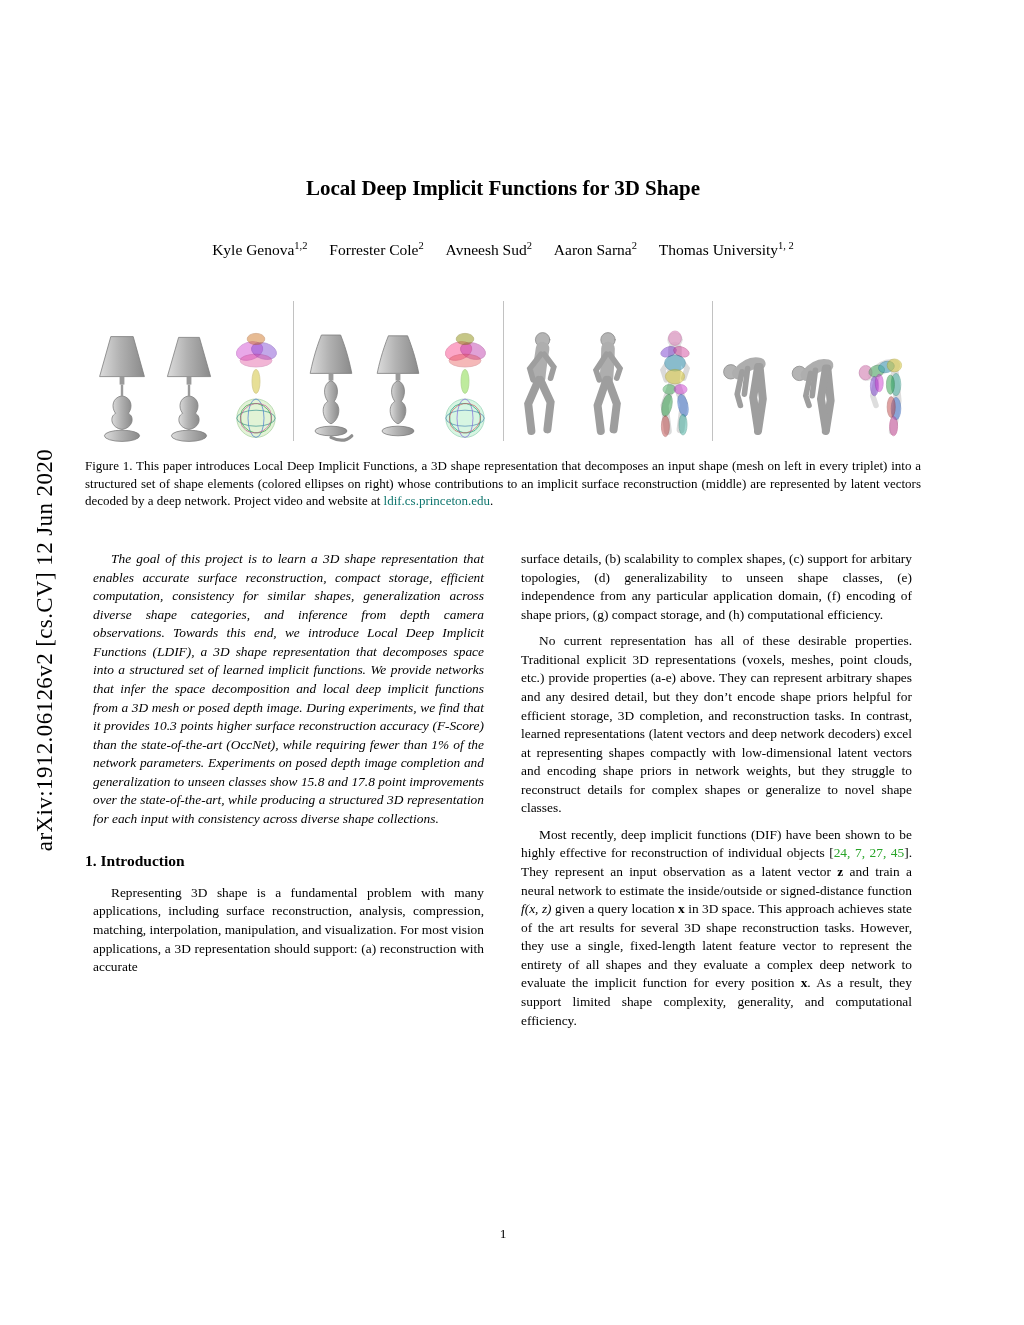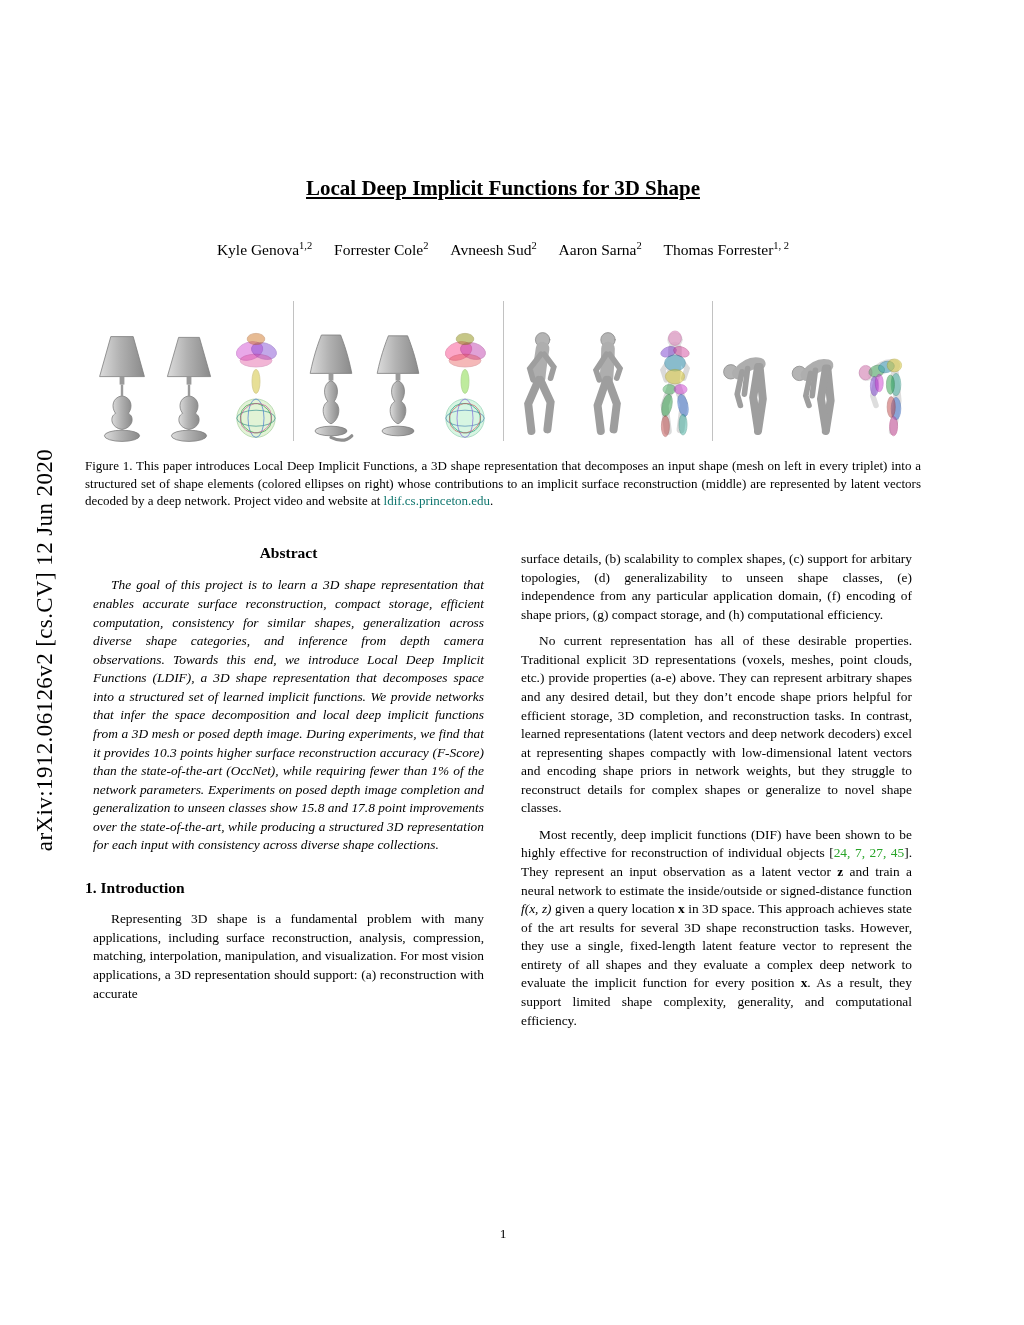--- a/index.html
+++ b/index.html
@@ -13,21 +13,21 @@
   .stamp {
     position:absolute; left:47px; top:650px; width:600px; height:30px;
     margin-left:-300px; margin-top:-15px;
     transform:rotate(-90deg);
     text-align:center; font-size:23px; letter-spacing:0.4px; white-space:nowrap;
     color:#000;
   }
 
   .main { position:absolute; left:85px; top:0; width:836px; }
 
-  .title { margin-top:176px; text-align:center; font-size:21px; font-weight:700;text-decoration:underline; }
+  .title { margin-top:176px; text-align:center; font-size:21px; font-weight:700; }
 
   .authors { margin-top:40px; text-align:center; font-size:15.5px; }
   .authors .author { margin:0 9px; white-space:nowrap; }
   .sup { font-size:10.5px; vertical-align:super; line-height:0; }
 
   .affils { margin-top:22px; text-align:center; font-size:15.5px; }
   .affils .affil { margin:0 27px; white-space:nowrap; }
 
   
   .figure { margin-top:36px; height:152px; display:flex; align-items:stretch; }
@@ -76,21 +76,21 @@
 
   <div class="main">
 
     <div class="title">Local Deep Implicit Functions for 3D Shape</div>
 
     <div class="authors">
       <span class="author"><span>Kyle Genova</span><span class="sup">1,2</span></span>
       <span class="author"><span>Forrester Cole</span><span class="sup">2</span></span>
       <span class="author"><span>Avneesh Sud</span><span class="sup">2</span></span>
       <span class="author"><span>Aaron Sarna</span><span class="sup">2</span></span>
-      <span class="author"><span>Thomas Forrester</span><span class="sup">1, 2</span></span>
+      <span class="author"><span>Thomas University</span><span class="sup">1, 2</span></span>
     </div>
 
 
     <div class="figure">
 
       <div class="triplet">
         <svg viewBox="0 0 80 150" preserveAspectRatio="xMidYMax meet">
           <path d="M26,12 L54,12 L68,62 L12,62 Z" fill="url(#grayg)" stroke="#7d7d7d" stroke-width="1"></path>
           <rect x="37" y="62" width="6" height="10" fill="#9a9a9a"></rect>
           <rect x="38.5" y="72" width="3" height="14" fill="#9a9a9a"></rect>
@@ -238,21 +238,20 @@
         </svg>
       </div>
 
     </div>
 
     <div class="caption"><span>Figure 1. This paper introduces Local Deep Implicit Functions, a 3D shape representation that decomposes an input shape (mesh on left in every triplet) into a structured set of shape elements (colored ellipses on right) whose contributions to an implicit surface reconstruction (middle) are represented by latent vectors decoded by a deep network. Project video and website at </span><span class="link">ldif.cs.princeton.edu</span><span>.</span></div>
 
     <div class="columns">
 
       <div class="col">
-        <div class="abstract-heading">Abstract</div>
         <p class="abstract indent">The goal of this project is to learn a 3D shape representation that enables accurate surface reconstruction, compact storage, efficient computation, consistency for similar shapes, generalization across diverse shape categories, and inference from depth camera observations. Towards this end, we introduce Local Deep Implicit Functions (LDIF), a 3D shape representation that decomposes space into a structured set of learned implicit functions. We provide networks that infer the space decomposition and local deep implicit functions from a 3D mesh or posed depth image. During experiments, we find that it provides 10.3 points higher surface reconstruction accuracy (F-Score) than the state-of-the-art (OccNet), while requiring fewer than 1% of the network parameters. Experiments on posed depth image completion and generalization to unseen classes show 15.8 and 17.8 point improvements over the state-of-the-art, while producing a structured 3D representation for each input with consistency across diverse shape collections.</p>
         <div class="section-heading">1. Introduction</div>
         <p class="indent">Representing 3D shape is a fundamental problem with many applications, including surface reconstruction, analysis, compression, matching, interpolation, manipulation, and visualization. For most vision applications, a 3D representation should support: (a) reconstruction with accurate</p>
       </div>
 
       <div class="col">
         <p>surface details, (b) scalability to complex shapes, (c) support for arbitary topologies, (d) generalizability to unseen shape classes, (e) independence from any particular application domain, (f) encoding of shape priors, (g) compact storage, and (h) computational efficiency.</p>
         <p class="indent">No current representation has all of these desirable properties. Traditional explicit 3D representations (voxels, meshes, point clouds, etc.) provide properties (a-e) above. They can represent arbitrary shapes and any desired detail, but they don’t encode shape priors helpful for efficient storage, 3D completion, and reconstruction tasks. In contrast, learned representations (latent vectors and deep network decoders) excel at representing shapes compactly with low-dimensional latent vectors and encoding shape priors in network weights, but they struggle to reconstruct details for complex shapes or generalize to novel shape classes.</p>
         <p class="indent"><span>Most recently, deep implicit functions (DIF) have been shown to be highly effective for reconstruction of individual objects [</span><span class="cite">24, 7, 27, 45</span><span>]. They represent an input observation as a latent vector </span><span class="vec">z</span><span> and train a neural network to estimate the inside/outside or signed-distance function </span><span class="fnm">f(x, z)</span><span> given a query location </span><span class="vec">x</span><span> in 3D space. This approach achieves state of the art results for several 3D shape reconstruction tasks. However, they use a single, fixed-length latent feature vector to represent the entirety of all shapes and they evaluate a complex deep network to evaluate the implicit function for every position </span><span class="vec">x</span><span>. As a result, they support limited shape complexity, generality, and computational efficiency.</span></p>
       </div>

